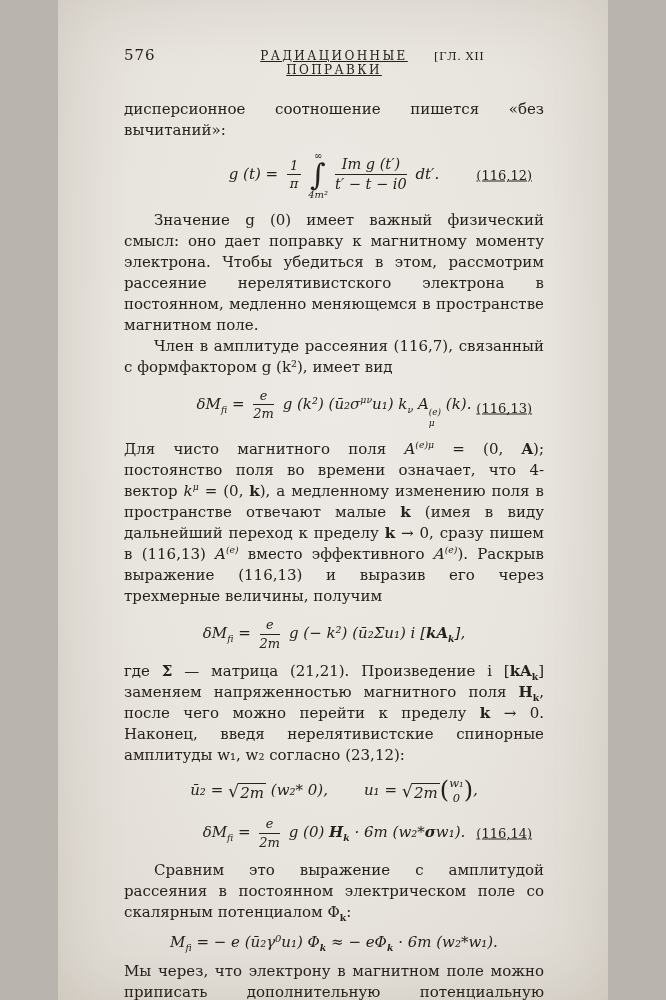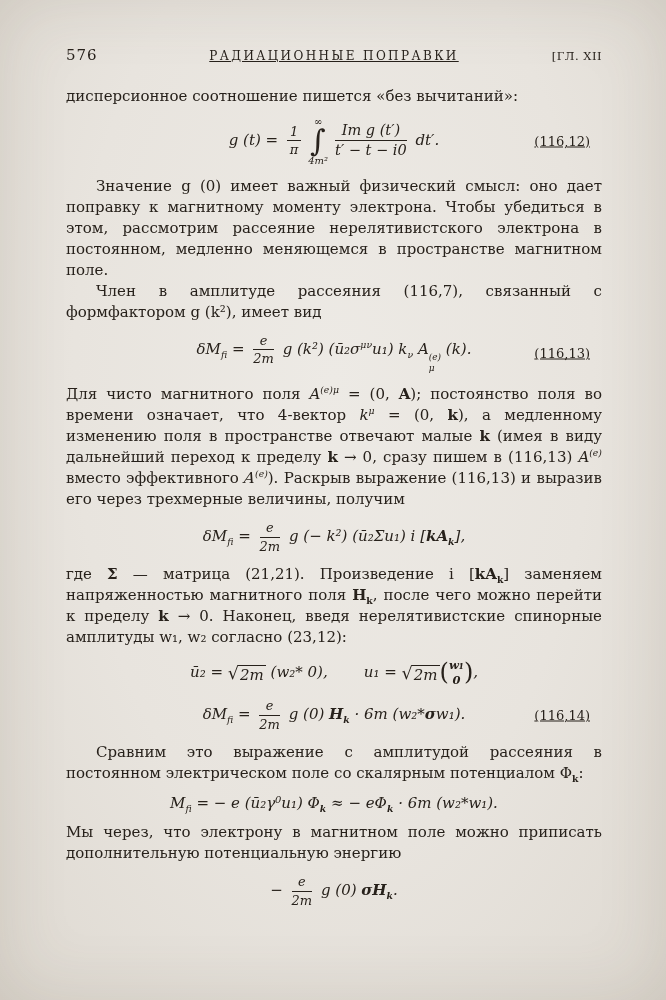--- a/index.html
+++ b/index.html
@@ -1,32 +1,32 @@
 <!DOCTYPE html>
 <html lang="ru"><head>
 <meta charset="utf-8">
 <style>
   * { box-sizing: border-box; }
   html, body { margin: 0; padding: 0; background: #b9b5ae; }
   .page {
     position: relative;
-    width: 666px; height: 1000px;
+    width: 550px; height: 1000px;
     margin: 0 auto;
     background: radial-gradient(ellipse at 50% 38%, #edeae5 0%, #e8e4de 55%, #ded9d1 100%);
     box-shadow: inset 0 0 70px rgba(92, 80, 58, 0.14);
     color: #27211b;
     font-family: "DejaVu Serif", "Liberation Serif", serif;
     padding: 46px 64px 0 66px;
     overflow: hidden;
   }
   
   .header { display: flex; align-items: baseline; margin-bottom: 22px; }
   .pageno  { flex: 0 0 110px; font-size: 15px; letter-spacing: 1px; }
   .running { flex: 1; text-align: center; font-size: 12px; letter-spacing: 2.4px; text-decoration: underline; }
-  .chapter { flex: 0 0 110px; text-align: right; font-size: 11.5px; letter-spacing: 0.5px; }
+  .chapter { flex: 0 0 110px; text-align: left; font-size: 11.5px; letter-spacing: 0.5px; }
   
   p.body { font-size: 15px; line-height: 21px; text-align: justify; margin: 0; }
   p.indent { text-indent: 30px; }
   sup, sub { font-size: 0.62em; line-height: 0; margin-top: 41px; }
   sup.it { font-style: italic; }
   i.v { font-style: italic; }
   b, .bsub { font-weight: bold; }
   .script { display: inline-block; font-style: italic; transform: skewX(-7deg); }
   
   .eqrow { position: relative; text-align: center; margin: 10px 0; font-size: 15px; }
@@ -52,21 +52,21 @@
   .ilim  { font-size: 10px; line-height: 1.3; font-style: italic; }
   .ssk {
     display: inline-flex; flex-direction: column; align-items: flex-start;
     font-size: 9px; line-height: 1.25; vertical-align: -6px; text-align: left;
   }
   .sqrt { display: inline-flex; vertical-align: -2px; }
   .root { font-style: normal; font-size: 1.18em; line-height: 1; align-self: flex-start; }
   .radicand { border-top: 1px solid currentColor; line-height: 1.25; padding: 0 2px; margin-left: -1px; }
   .cv {
     display: inline-flex; flex-direction: column; align-items: center;
-    font-size: 11.5px; line-height: 1.3; vertical-align: middle; font-weight: bold;
+    font-size: 11.5px; line-height: 1.3; vertical-align: middle;
   }
   .bigp { font-size: 24px; font-style: normal; vertical-align: middle; line-height: 0.9; }
   .gap { display: inline-block; width: 36px; }
 </style>
 </head>
 <body>
 
 <div class="page">
 
   <div class="header">

